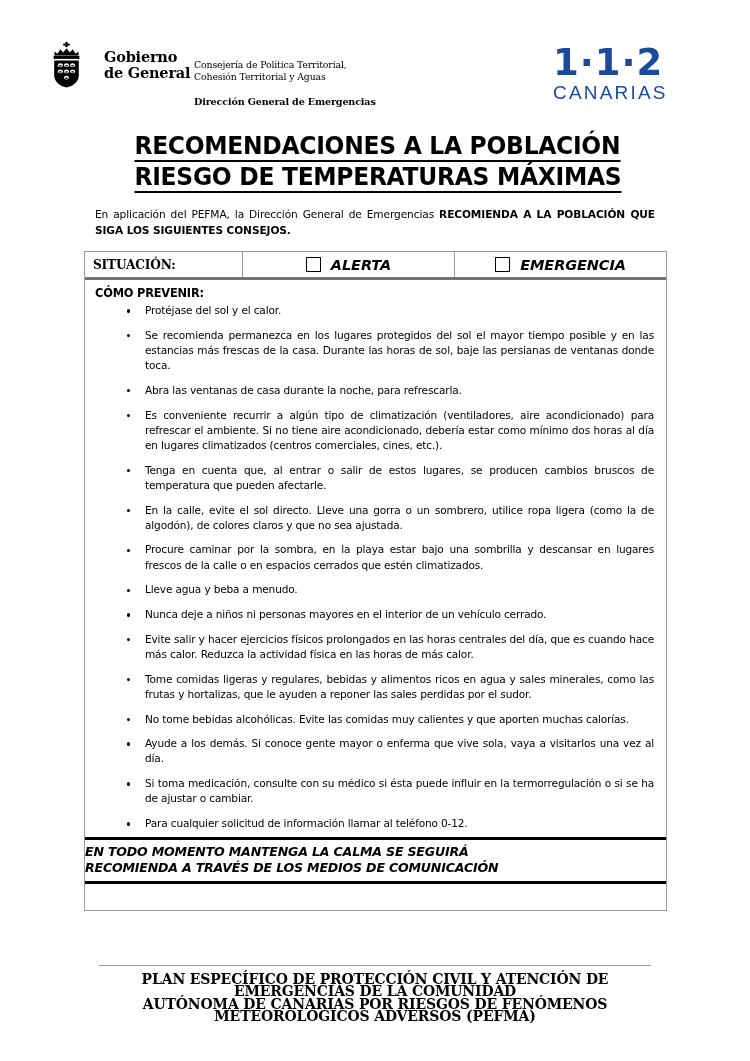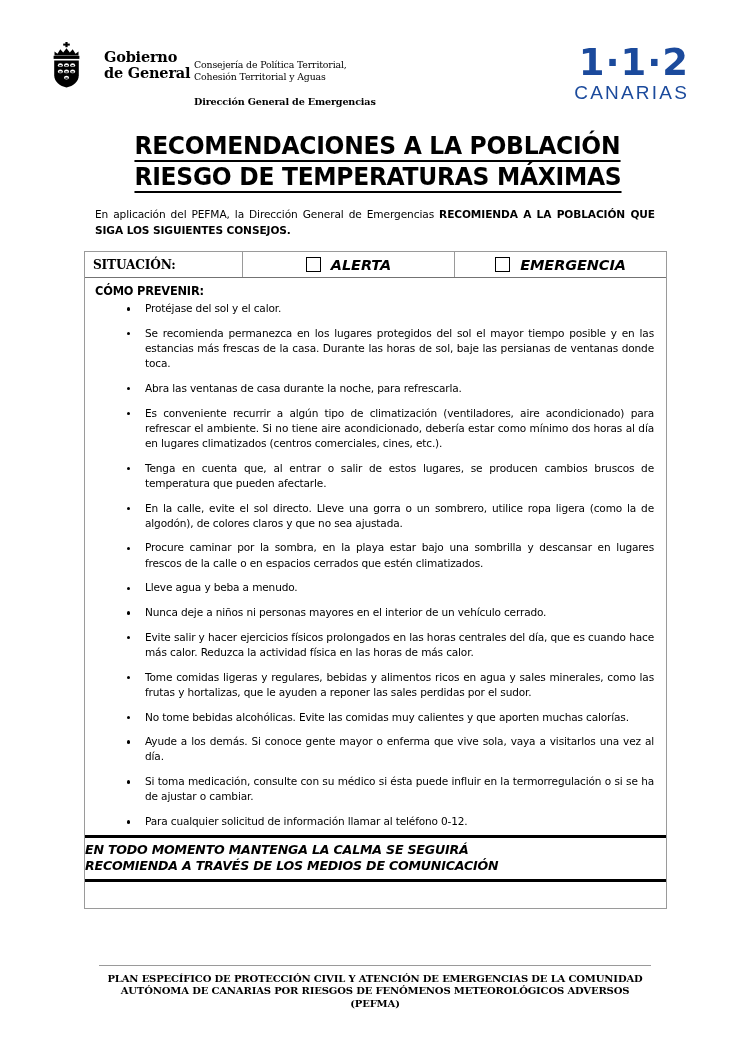--- a/index.html
+++ b/index.html
@@ -66,24 +66,24 @@
     left: 144px;
     top: 54px;
     font-family: "DejaVu Serif", "Liberation Serif", serif;
     font-weight: bold;
     font-size: 9.6px;
     letter-spacing: -0.15px;
     white-space: nowrap;
   }
   .logo112 {
     position: absolute;
-    right: 16px;
+    right: 4px;
     top: 2px;
     width: 148px;
-    text-align: right;
+    text-align: left;
   }
   .logo112 .num {
     font-family: "DejaVu Sans", sans-serif;
     font-weight: bold;
     font-size: 37px;
     line-height: 37px;
     letter-spacing: 1px;
   }
   .logo112 .can {
     font-family: "Liberation Sans", sans-serif;
@@ -133,21 +133,21 @@
     position: absolute;
     left: 84px;
     top: 251px;
     width: 583px;
     border: 1px solid #9a9a9a;
     box-sizing: border-box;
   }
   .situacion-row {
     display: flex;
     align-items: stretch;
-    border-bottom: 1px solid #737373;
+    border-bottom: 3px solid #737373;
     height: 25px;
   }
   .sit-label {
     width: 158px;
     border-right: 1px solid #9a9a9a;
     display: flex;
     align-items: center;
     padding-left: 8px;
     font-family: "DejaVu Serif", "Liberation Serif", serif;
     font-weight: bold;
@@ -243,21 +243,21 @@
     width: 552px;
     text-align: center;
   }
   .footer-rule {
     border-top: 1px solid #9a9a9a;
     margin-bottom: 7px;
   }
   .footer-text {
     font-family: "DejaVu Serif", "Liberation Serif", serif;
     font-weight: bold;
-    font-size: 10px;
+    font-size: 14px;
     line-height: 12.4px;
     letter-spacing: -0.15px;
   }
 </style>
 </head>
 <body>
 
 <div class="page">
 
   <div class="header">

